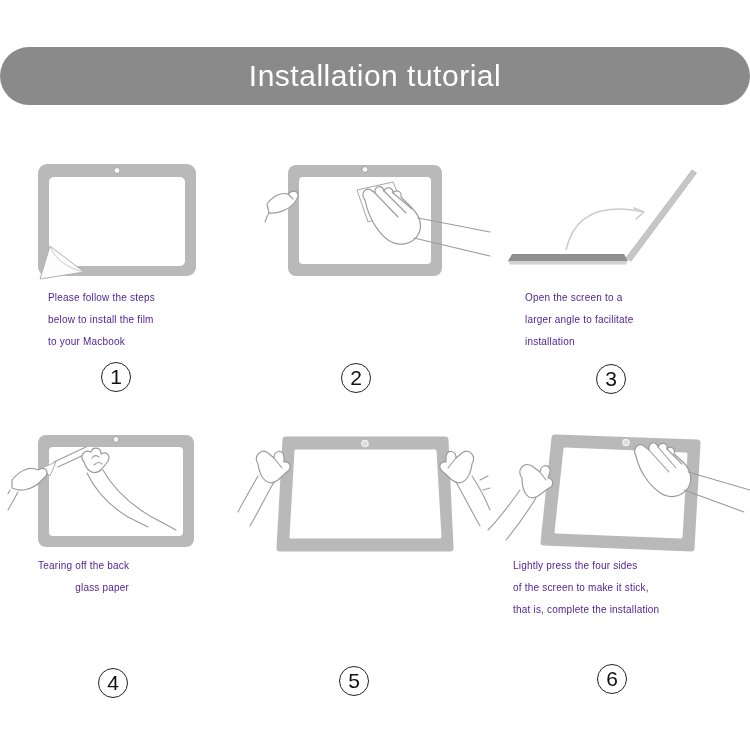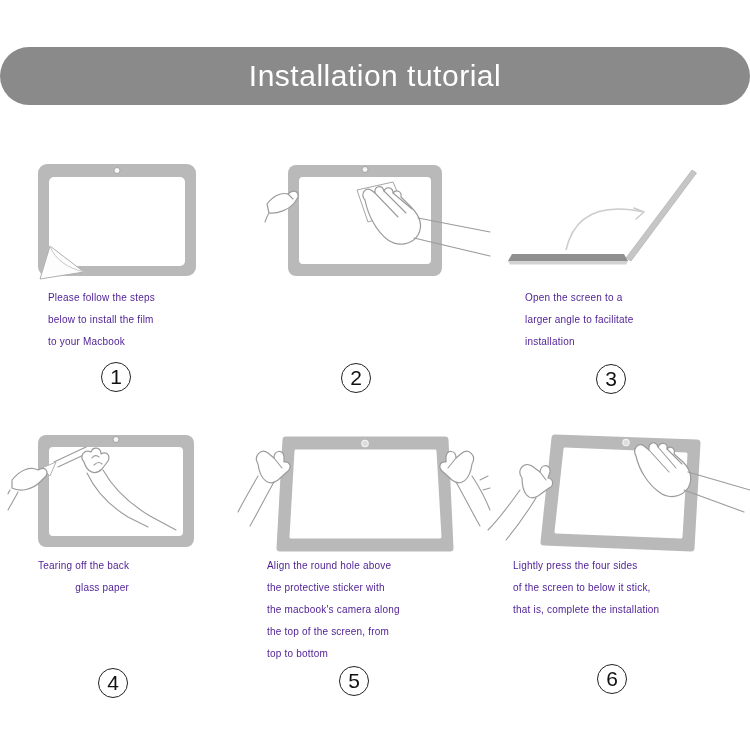--- a/index.html
+++ b/index.html
@@ -138,41 +138,36 @@
     <path class="hand" d="M20,34 C15,26 23,18 30,23 L36,28 C36,20 45,19 46,27 L46,32 C52,31 54,37 50,41 L40,50 C31,57 22,50 20,34 Z"></path>
     <path class="hline" d="M36,28 L44,38"></path>
     <path class="hline" d="M20,46 C12,60 5,72 0,82"></path>
     <path class="hline" d="M36,52 C28,66 20,82 12,96"></path>
     <path class="hand" d="M234,34 C239,26 231,18 224,23 L218,28 C218,20 209,19 208,27 L208,32 C202,31 200,37 204,41 L214,50 C223,57 232,50 234,34 Z"></path>
     <path class="hline" d="M218,28 L210,38"></path>
     <path class="hline" d="M234,46 C242,58 248,70 252,80"></path>
     <path class="hline" d="M218,52 C226,66 234,82 242,96"></path>
     <path class="hline" d="M242,50 L250,46 M245,60 L252,58"></path>
   </svg>
-  <div class="caption cap5">Align the round hole above
-the protective sticker with
-the macbook's camera along
-the top of the screen, from
-top to bottom</div>
   <div class="num n5">5</div>
 </div>
 
 <div class="cell" id="cell6">
   <svg class="illu i6" width="272" height="124" viewBox="0 0 272 124">
     <path class="frame" stroke="#b9b9b9" stroke-width="7" stroke-linejoin="round" d="M75,8 L217,13 L211,118 L64,112 Z"></path>
     <path class="inner" stroke="#ffffff" stroke-width="3" stroke-linejoin="round" d="M85,19 L206,24 L201,107 L76,102 Z"></path>
     <circle cx="146" cy="12.5" r="3.2" fill="#dddddd" stroke="#f2f2f2" stroke-width="1.2"></circle>
     <path class="hand" d="M42,48 C36,40 44,31 52,36 L60,42 C61,33 71,34 70,42 L68,48 C74,49 74,56 69,58 L58,66 C48,72 42,62 42,48 Z"></path>
     <path class="hline" d="M60,42 L66,50"></path>
     <path class="hline" d="M40,60 C30,74 20,88 8,100"></path>
     <path class="hline" d="M56,68 C46,84 36,98 26,110"></path>
     <path class="hand" d="M156,26 C152,19 158,12 164,16 L169,20 C168,12 176,10 178,17 C181,11 188,13 187,19 C190,15 196,18 194,24 L203,32 C211,40 213,50 208,58 C201,68 188,69 179,62 C168,54 159,40 156,26 Z"></path>
     <path class="hline" d="M169,20 L189,42"></path>
     <path class="hline" d="M178,17 L196,38"></path>
     <path class="hline" d="M187,19 L202,34"></path>
     <path class="hline" d="M208,42 L270,60"></path>
     <path class="hline" d="M204,60 L264,82"></path>
   </svg>
   <div class="caption cap6">Lightly press the four sides
-of the screen to below it stick,
+of the screen to make it stick,
 that is, complete the installation</div>
   <div class="num n6">6</div>
 </div>
 
 </body></html>

